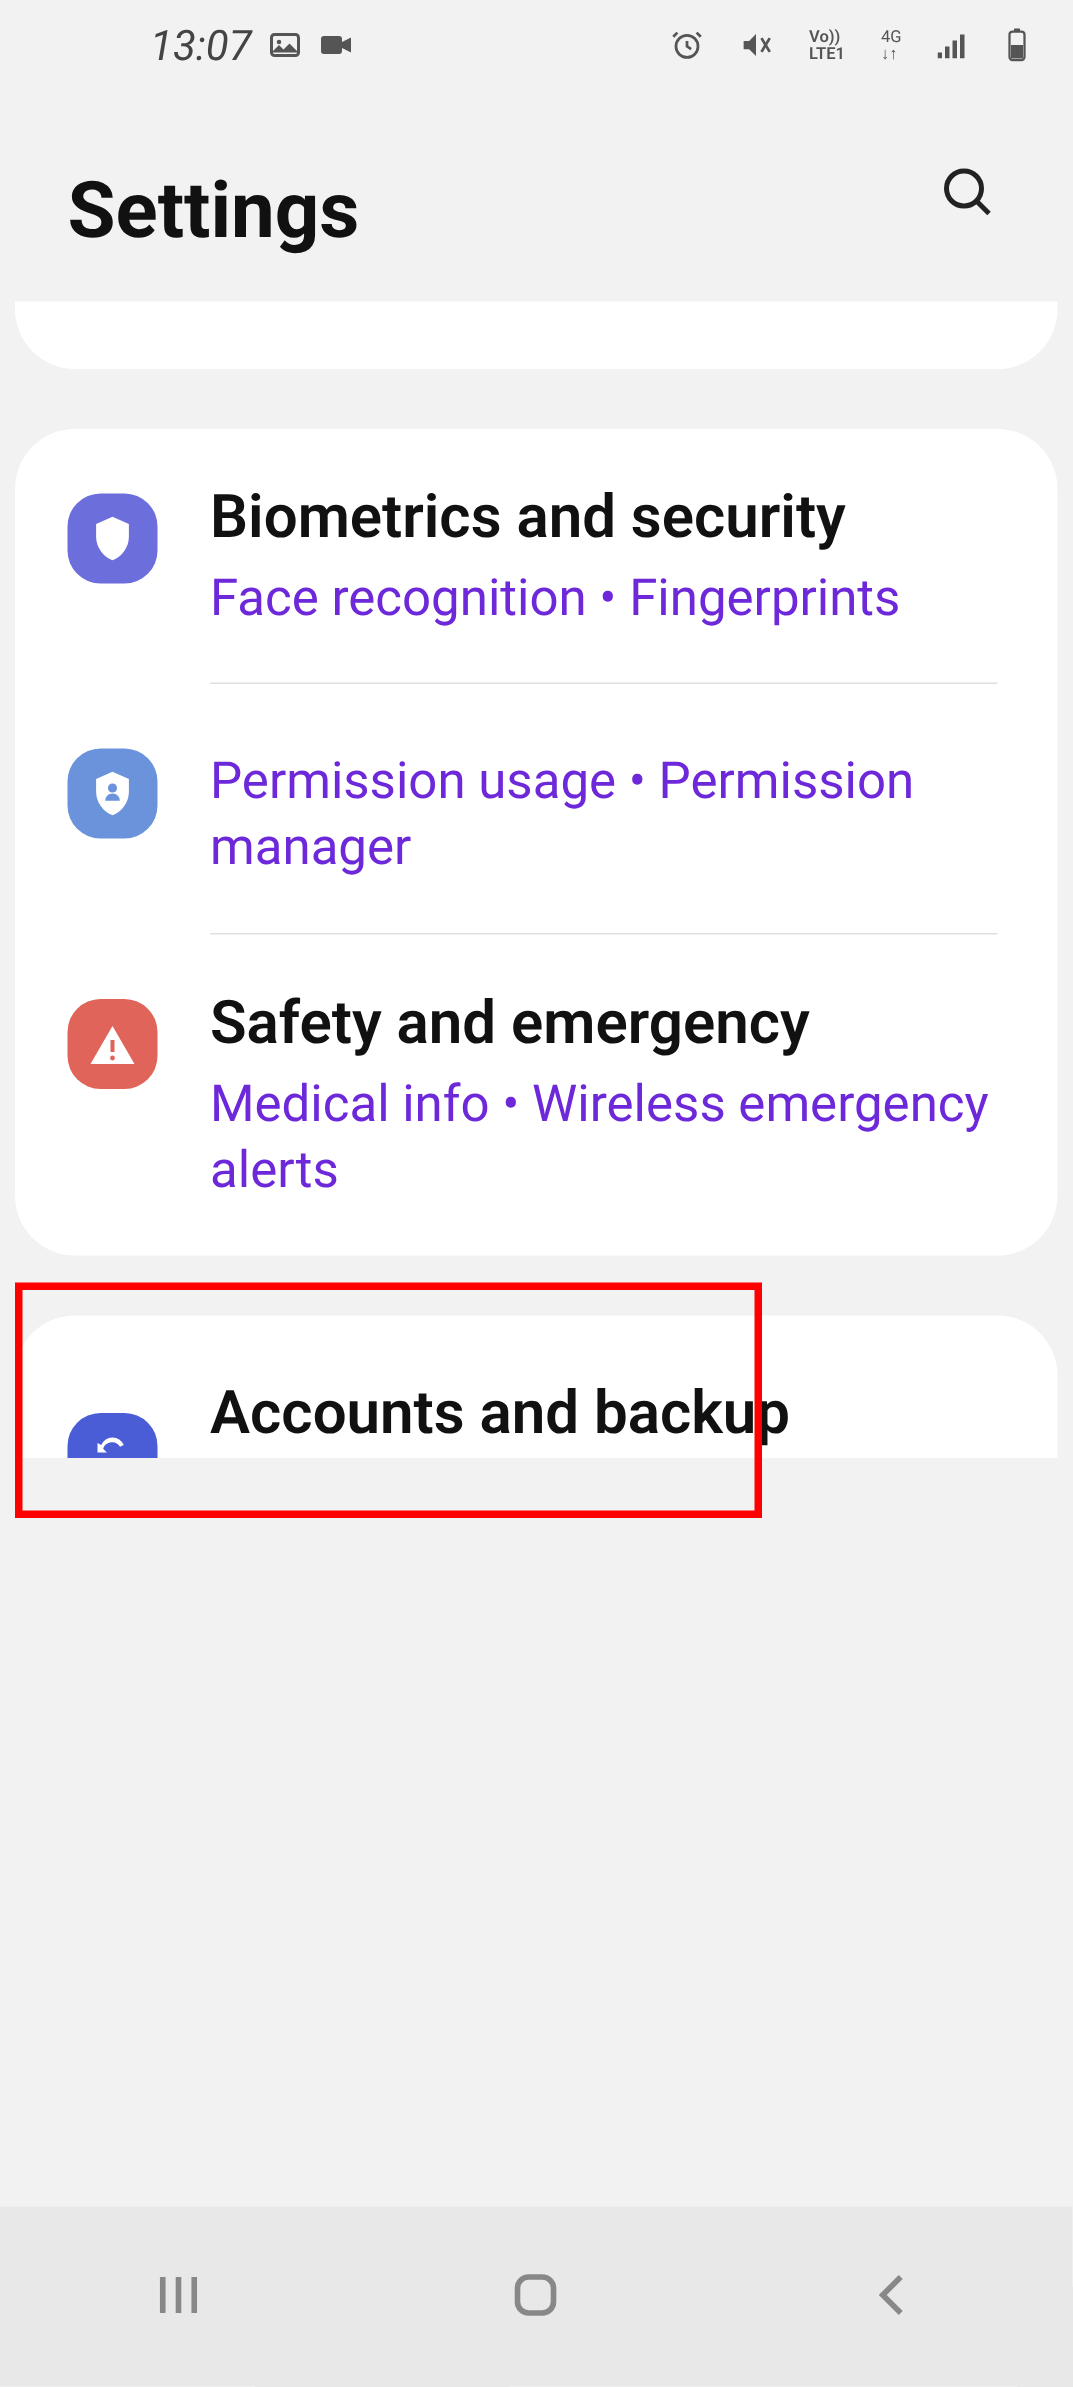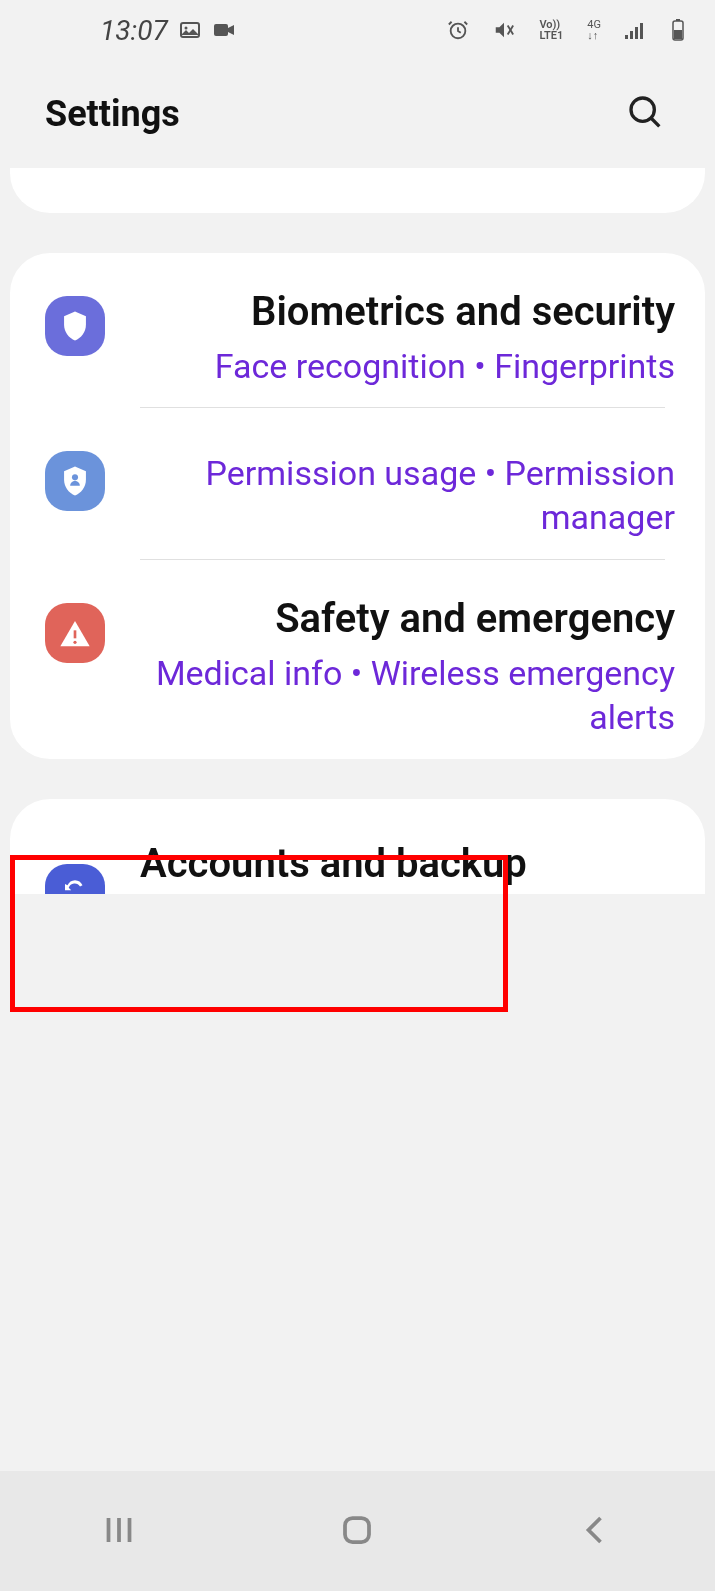--- a/index.html
+++ b/index.html
@@ -38,23 +38,24 @@
       color: #555;
       display: inline-flex;
     }
     .header {
       display: flex;
       justify-content: space-between;
       align-items: center;
       padding: 30px 45px 30px 45px;
     }
     .header-title {
-      font-size: 36px;
+      font-size: 52px;
       font-weight: 700;
       color: #111;
+      margin-top: 20px;
     }
     .search-btn {
       width: 48px;
       height: 48px;
       display: flex;
       align-items: center;
       justify-content: center;
       background: transparent;
       border: none;
       cursor: pointer;
@@ -67,24 +68,23 @@
     }
     .card {
       background: #fff;
       border-radius: 40px;
       margin: 0 10px 40px 10px;
       overflow: hidden;
     }
     .settings-item {
       display: flex;
       align-items: flex-start;
-      padding: 35px 30px 20px 35px;
+      padding: 35px 30px 35px 35px;
       cursor: pointer;
       position: relative;
-      text-align: right;
     }
     .settings-item:not(:last-child)::after {
       content: '';
       position: absolute;
       bottom: 0;
       left: 130px;
       right: 40px;
       height: 1px;
       background: #e0e0e0;
     }

